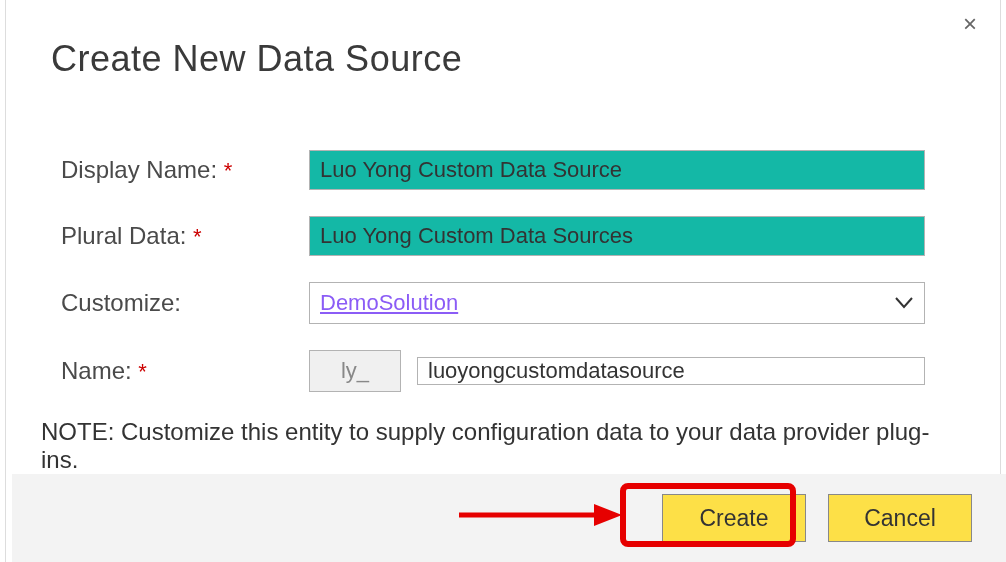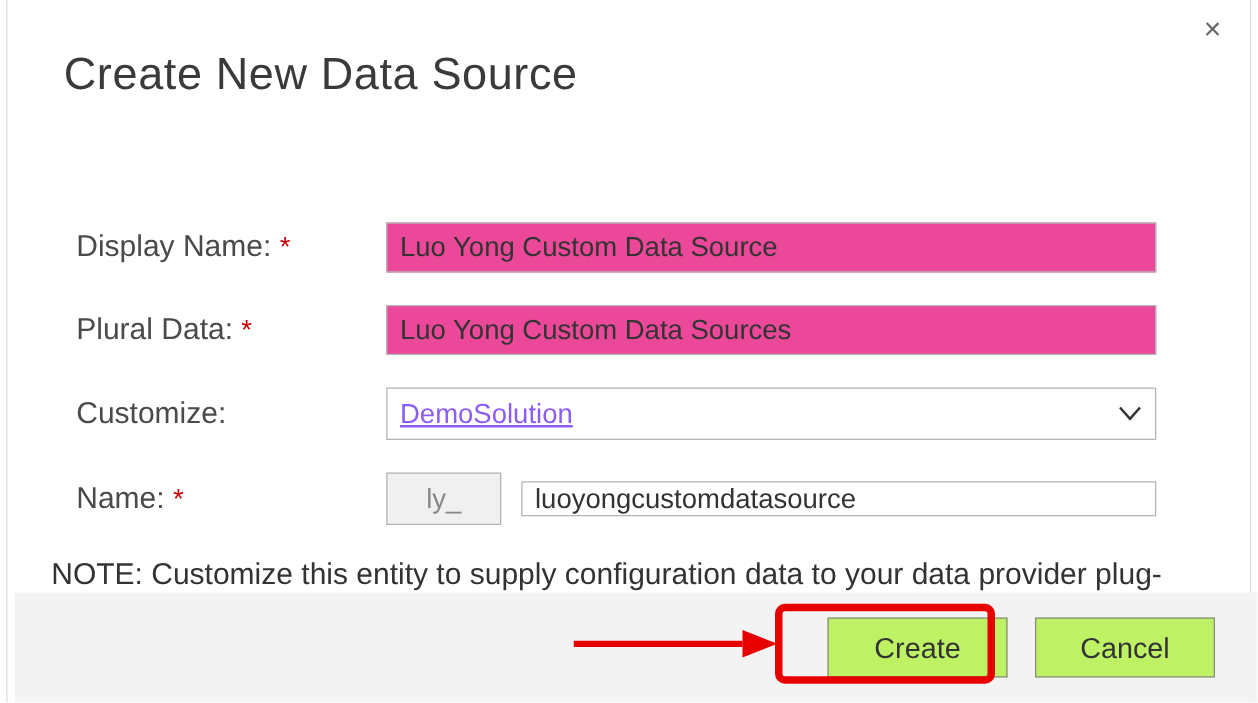--- a/index.html
+++ b/index.html
@@ -41,21 +41,20 @@
       font-size: 36px;
       font-weight: 300;
       color: #3a3a3a;
       letter-spacing: 0.5px;
     }
     .form-area {
       position: absolute;
       left: 55px;
       top: 150px;
       width: 880px;
-      margin-top: 28px;
     }
     .form-row {
       display: flex;
       align-items: center;
       margin-bottom: 26px;
     }
     .form-label {
       width: 248px;
       font-size: 24px;
       color: #4a4a4a;
@@ -63,21 +62,21 @@
     }
     .req { color: #c00; font-size: 22px; }
     .text-input {
       width: 616px;
       height: 40px;
       padding: 4px 10px;
       font-size: 22px;
       font-family: inherit;
       border: 1px solid #b3b3b3;
       color: #333;
-      background: #ec4899;
+      background: #14b8a6;
     }
     .select-wrap {
       position: relative;
       width: 616px;
     }
     .select-input {
       width: 616px;
       height: 42px;
       padding: 4px 25px 4px 10px;
       font-size: 22px;
@@ -136,21 +135,21 @@
       align-items: center;
       padding-right: 34px;
       gap: 22px;
     }
     .btn {
       min-width: 144px;
       height: 48px;
       font-size: 23px;
       font-family: inherit;
       border: 1px solid #888;
-      background: #bef264;
+      background: #fde047;
       color: #333;
       cursor: pointer;
     }
     .highlight-box {
       position: absolute;
       border: 6px solid #e60000;
       border-radius: 8px;
       pointer-events: none;
     }
     .arrow-svg {

